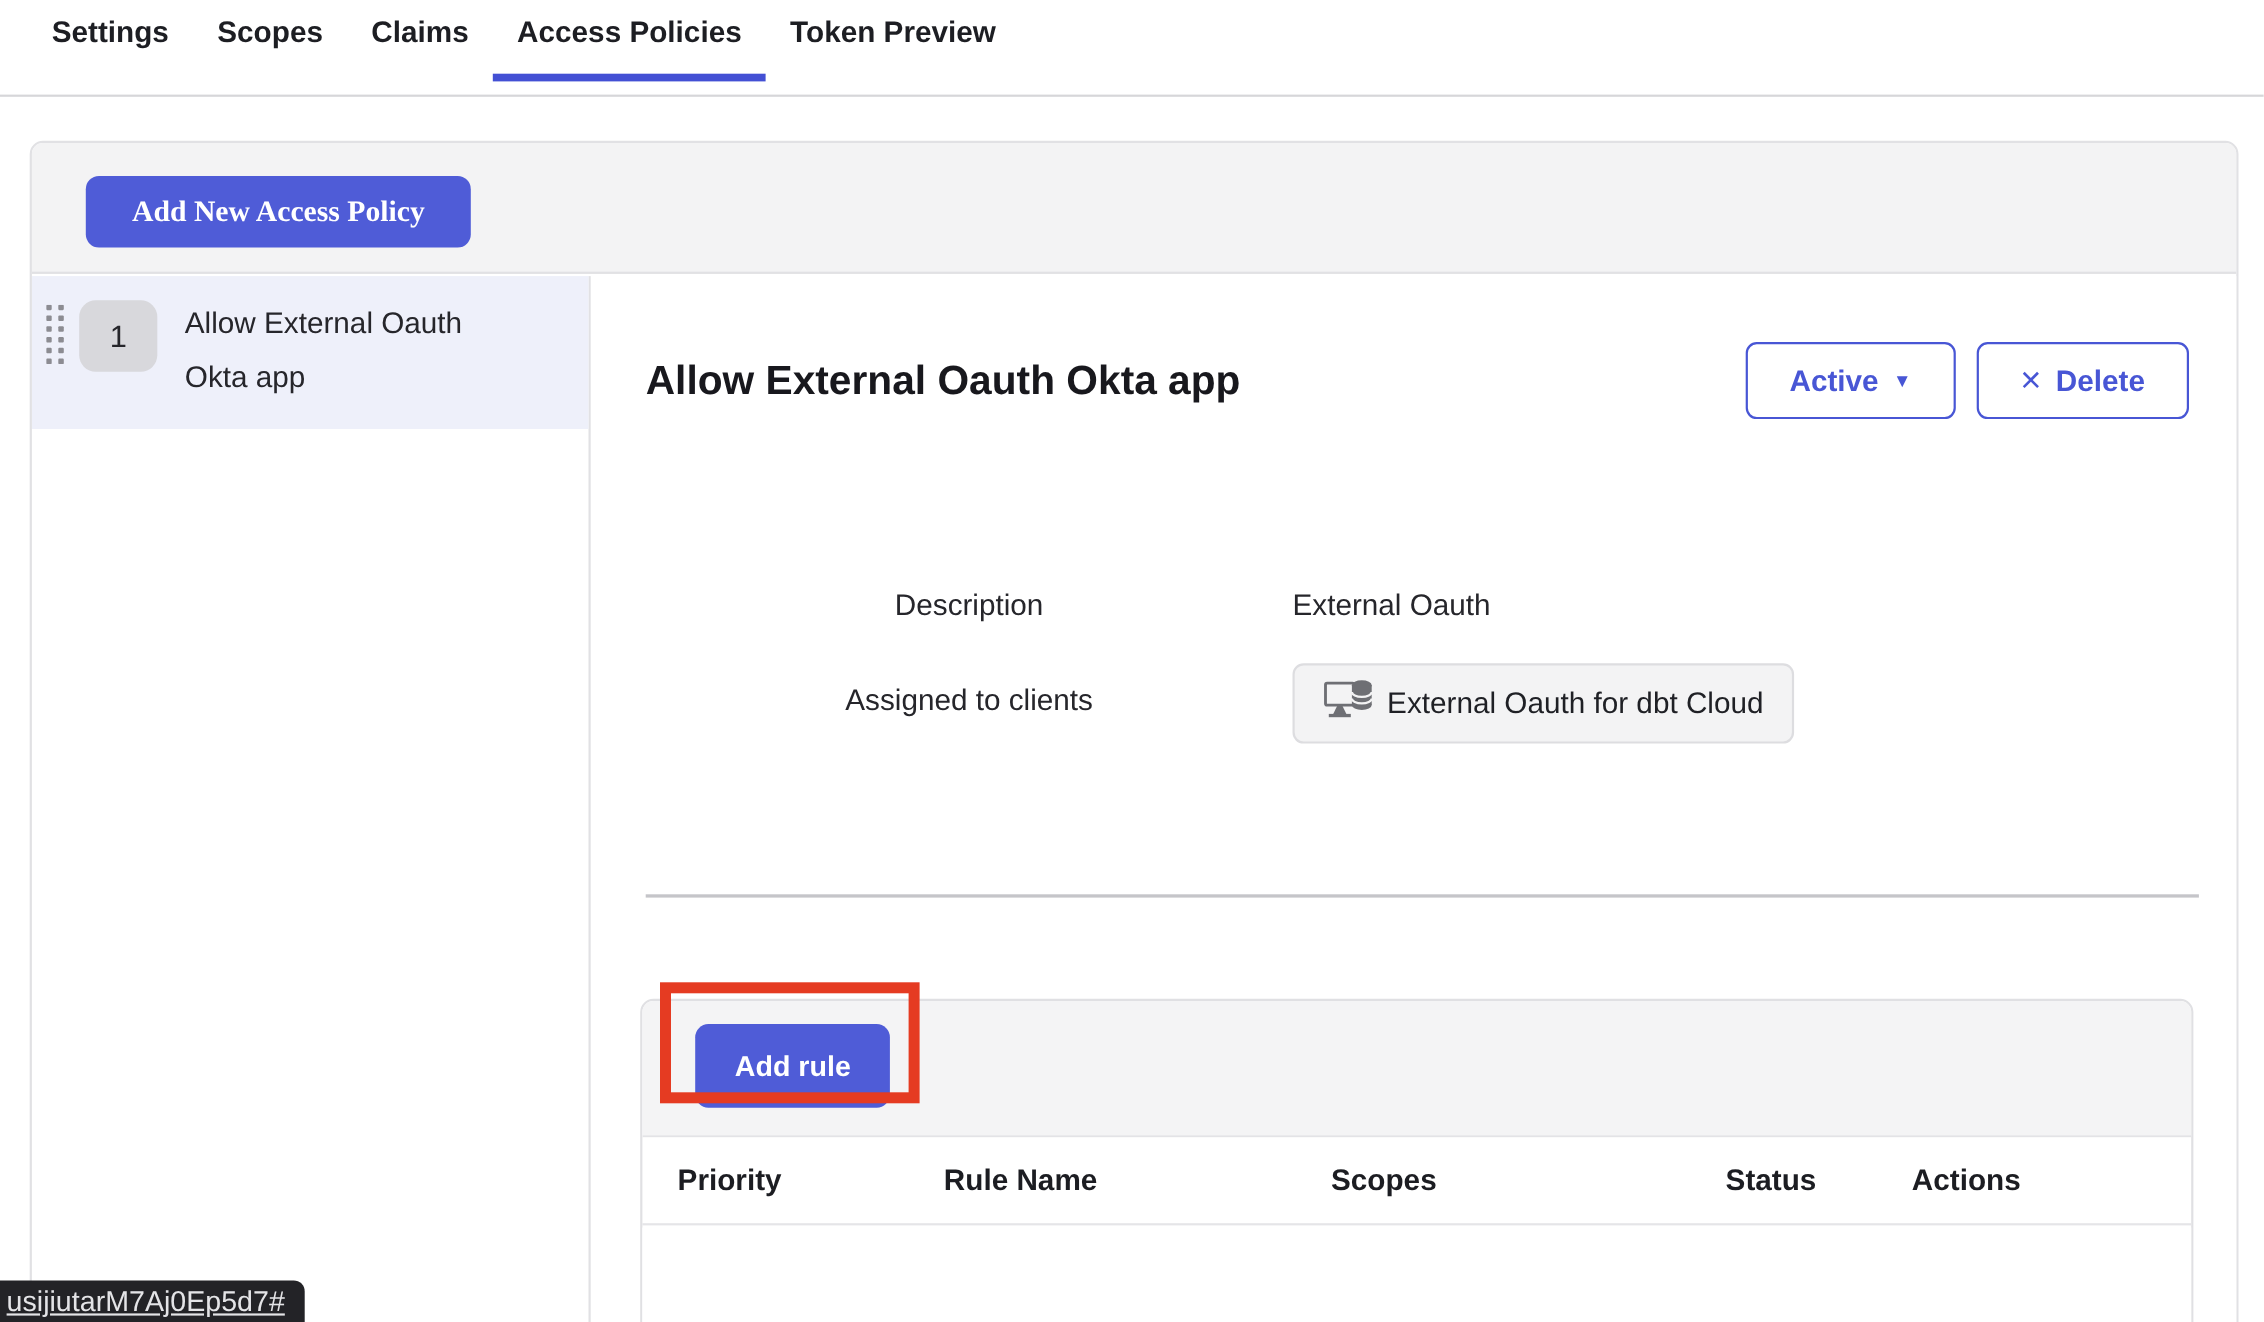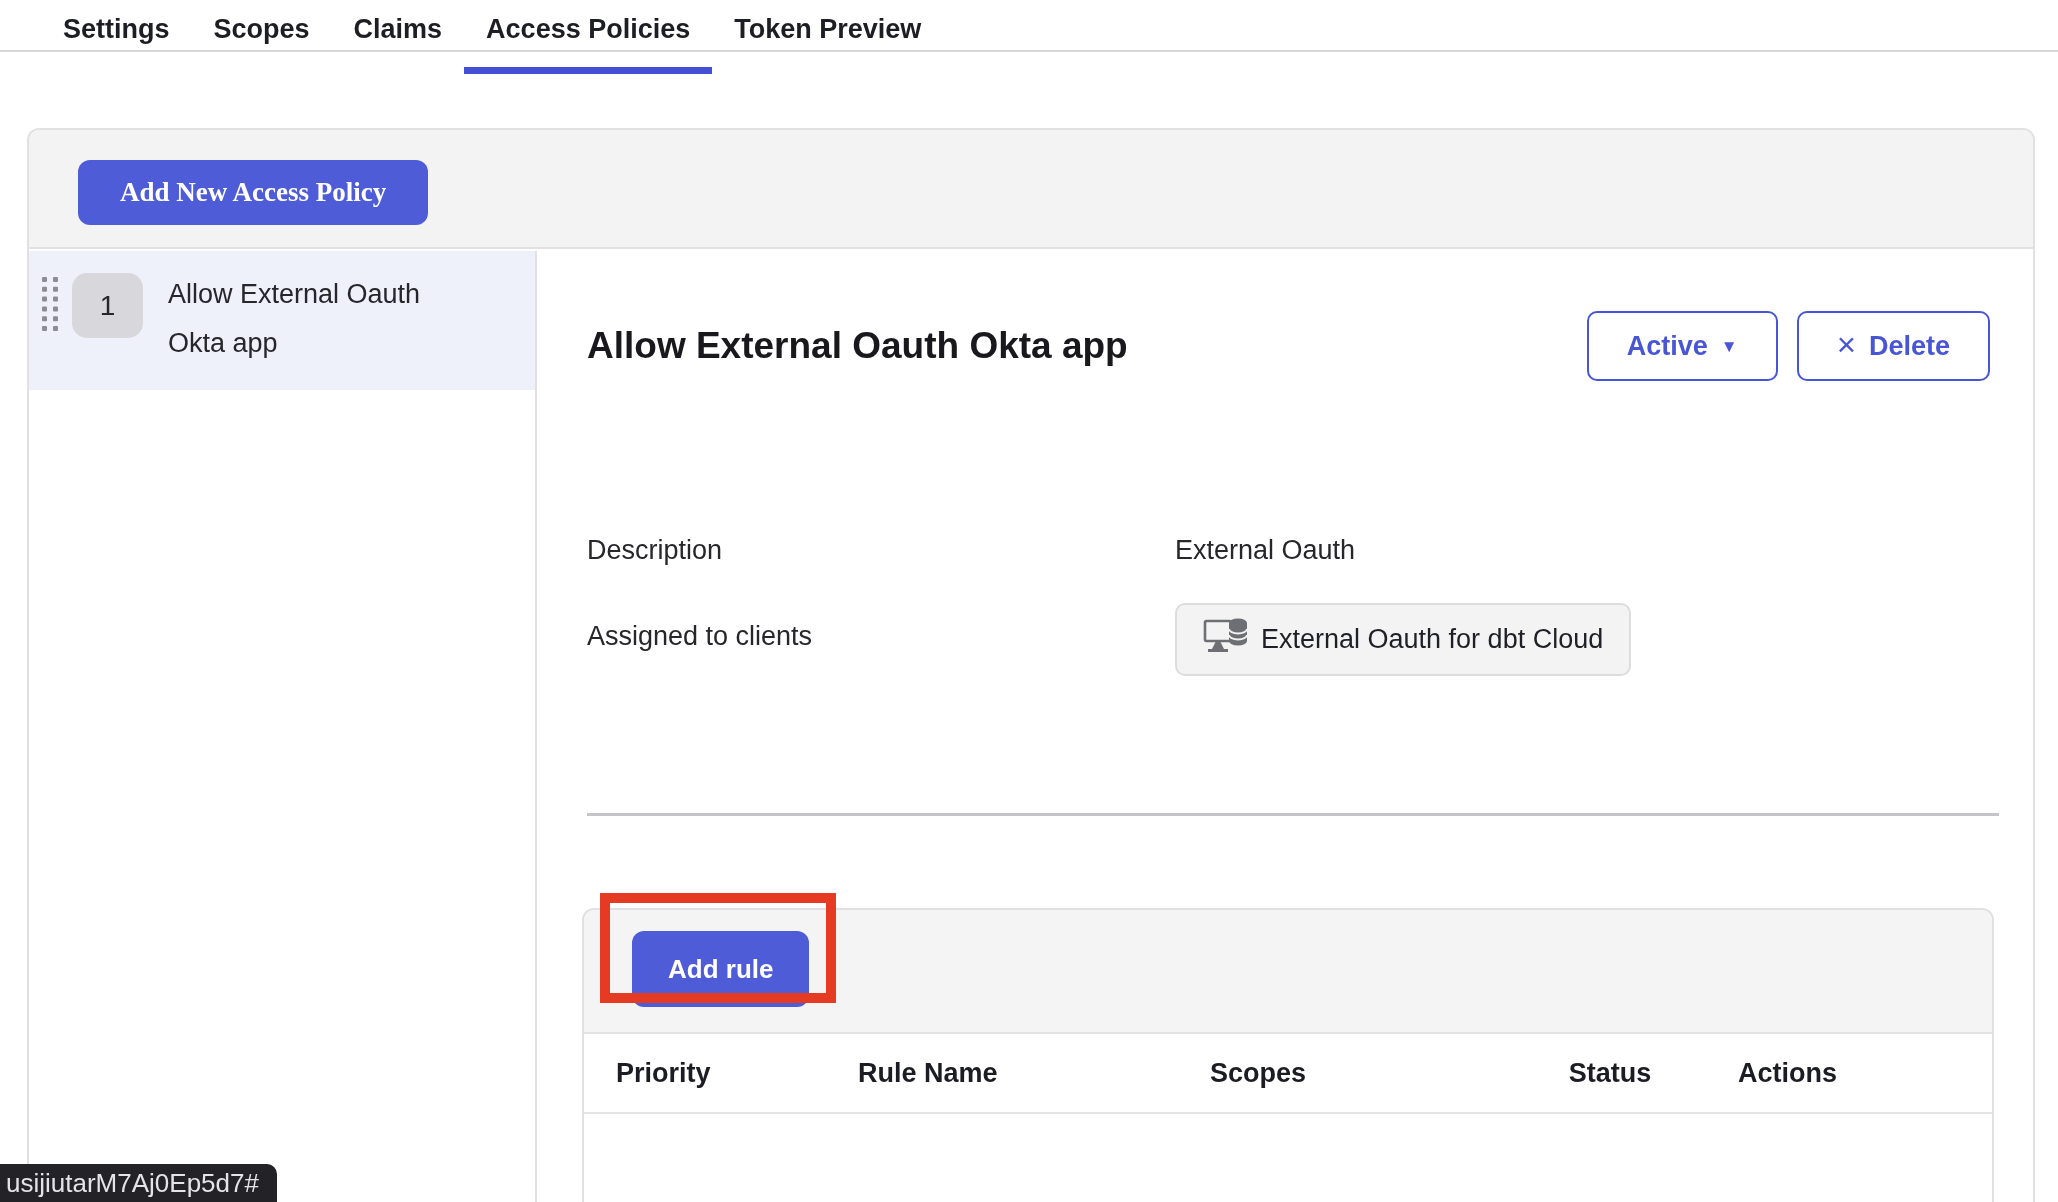--- a/index.html
+++ b/index.html
@@ -1,22 +1,22 @@
 <!DOCTYPE html>
 <html style="--accent: #4f5cd7; --accent-dark: #4350d4; --accent-border: #4856d5; --highlight: #e53b22;"><head>
 <meta charset="utf-8">
 <style>
   * { margin:0; padding:0; box-sizing:border-box; }
   html,body { width:2058px; height:1202px; background:#ffffff; overflow:hidden;
               font-family:"Liberation Sans", sans-serif; color:#202126; }
   .page { position:relative; width:2058px; height:1202px; }
 
   
-  .tabbar { position:absolute; left:0; top:0; width:2058px; height:52px;
-            border-bottom:2px solid #d6d6d9; display:flex; align-items:flex-start; padding-left:41px; }
+  .tabbar { position:absolute; left:0; top:0; width:2058px; height:88px;
+            border-bottom:2px solid #d6d6d9; display:flex; align-items:flex-start; padding-left:25px; }
   .tab { position:relative; height:72px; padding:14px 22px 0 22px; font-size:27px; font-weight:700;
          color:#1d1e23; cursor:pointer; white-space:nowrap; }
   .tab.active::after { content:""; position:absolute; left:0; right:0; bottom:-2px; height:7px;
                        background:var(--accent-dark,#4350d4); }
 
   
   .container { position:absolute; left:27px; top:128px; width:2008px; height:1130px;
                border:2px solid #e1e1e4; border-radius:12px 12px 0 0; background:#ffffff; overflow:hidden; }
   .band { position:absolute; left:0; top:0; width:100%; height:119px; background:#f3f3f4;
           border-bottom:2px solid #e1e1e4; }
@@ -39,21 +39,21 @@
   .main { position:absolute; left:510px; top:121px; width:1496px; height:1009px; background:#ffffff; }
   .detail-header { position:absolute; left:48px; top:60px; right:45px; display:flex; align-items:center; }
   .detail-title { font-size:37px; font-weight:600; color:#18181d; }
   .header-actions { margin-left:auto; display:flex; gap:19px; }
   .btn-outline { height:70px; padding:0 38px; background:#ffffff; border:2.5px solid var(--accent-border,#4856d5);
                  border-radius:10px; color:var(--accent-border,#4856d5); font-size:27px; font-weight:700;
                  display:flex; align-items:center; gap:13px; cursor:pointer; font-family:inherit; }
   .caret { font-size:17px; line-height:1; }
   .xmark { font-size:33px; font-weight:400; line-height:1; margin-top:-3px; }
 
-  .field-row { position:absolute; left:48px; right:45px; display:flex; }
+  .field-row { position:absolute; left:48px; right:45px; display:flex;text-align:center; }
   .field-label { width:588px; font-size:27px; color:#26262b; }
   .field-value { font-size:27px; color:#26262b; }
   .row-description { top:284px; }
   .row-assigned { top:370px; }
   .chip { display:flex; align-items:center; gap:12px; height:73px; padding:0 26px;
           background:#f3f3f4; border:2px solid #dddde0; border-radius:10px;
           font-size:27px; color:#1f2025; margin-top:-18px; }
 
   .divider { position:absolute; left:48px; top:562px; width:1412px; height:3px; background:#c5c5c9; }
 
@@ -74,21 +74,21 @@
   .th-rulename { width:352px; }
   .th-scopes  { width:272px; }
   .th-status  { width:256px;text-align:center; }
   .th-actions { flex:1; }
   .rules-body { position:absolute; left:0; top:206px; width:100%; bottom:0; background:#ffffff;
                 border-radius:0 0 10px 10px; }
 
   
   .status-tooltip { position:absolute; left:0; bottom:0; height:38px; padding:0 18px 0 6px;
                     background:#232327; color:#e4e4e7; font-size:26px; line-height:38px;
-                    border-radius:0 10px 0 0; white-space:nowrap; z-index:10; }
+                    border-radius:0 10px 0 0; white-space:nowrap; z-index:10;text-decoration:underline; }
 
   .icon-gray { color:#6e6f74; }
 </style>
 </head>
 <body>
 
 <div class="page">
 
   <div class="tabbar">
     <div class="tab">Settings</div>

